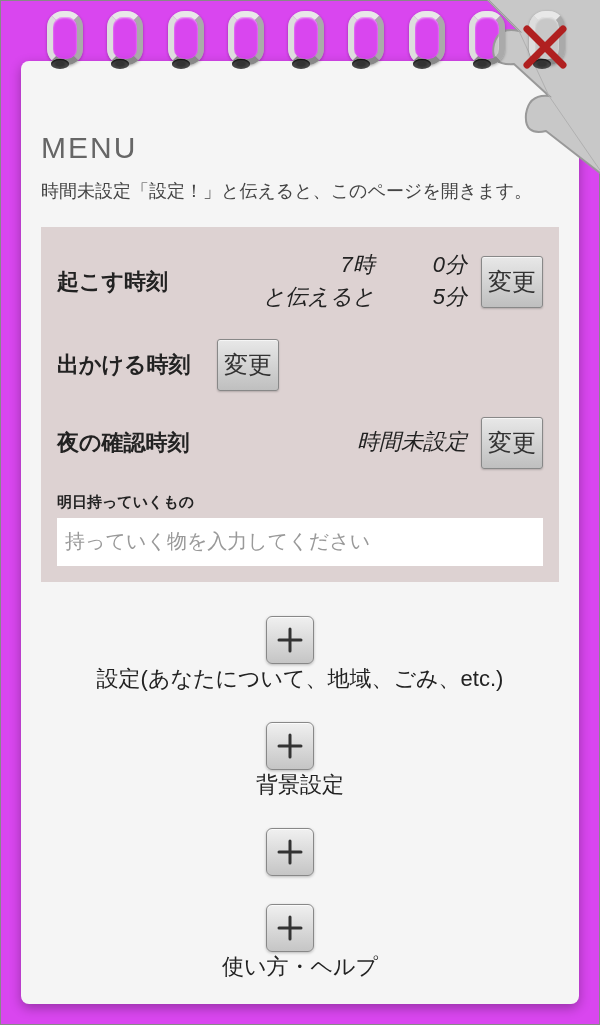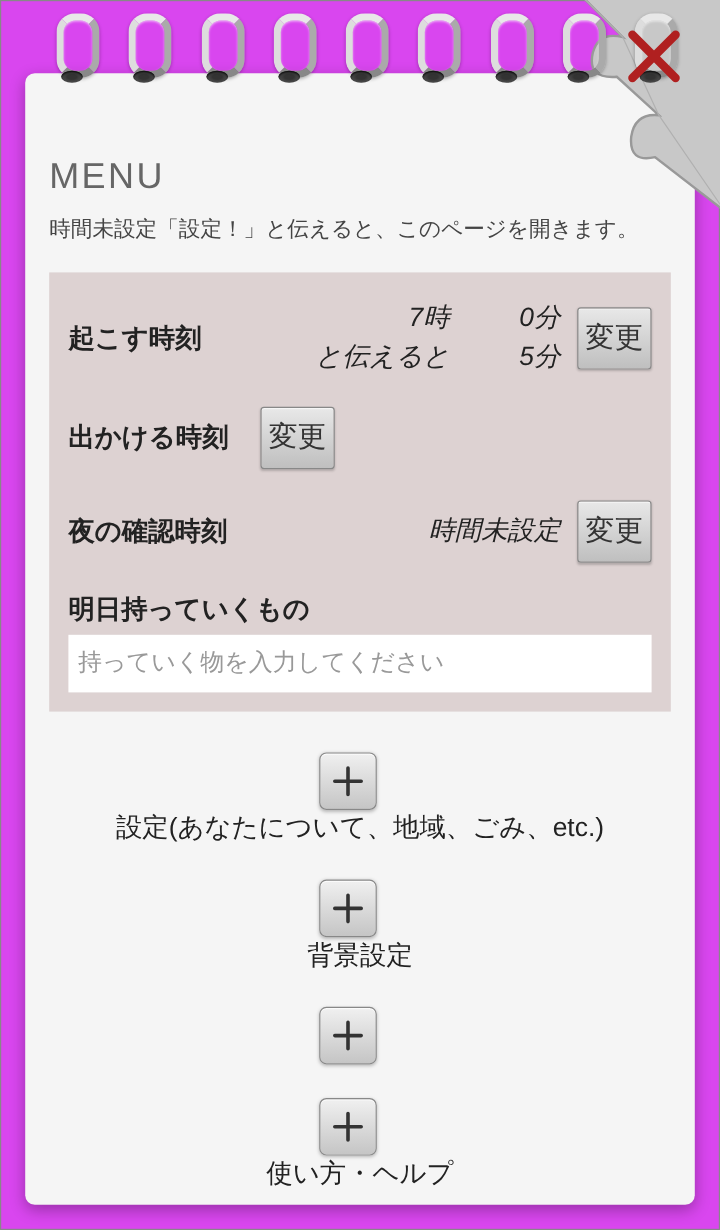--- a/index.html
+++ b/index.html
@@ -138,21 +138,21 @@
       font-size: 24px;
       color: #333;
       text-align: center;
       line-height: 50px;
       box-shadow: inset 0 1px 0 rgba(255,255,255,0.6), 0 1px 2px rgba(0,0,0,0.2);
       cursor: pointer;
       flex-shrink: 0;
       margin-top: 2px;
     }
     .bring-label {
-      font-size: 22px;
+      font-size: 15px;
       font-weight: bold;
       color: #222;
       margin-bottom: 6px;
     }
     .bring-input {
       width: 100%;
       height: 48px;
       background: #fff;
       border: none;
       font-size: 20px;

